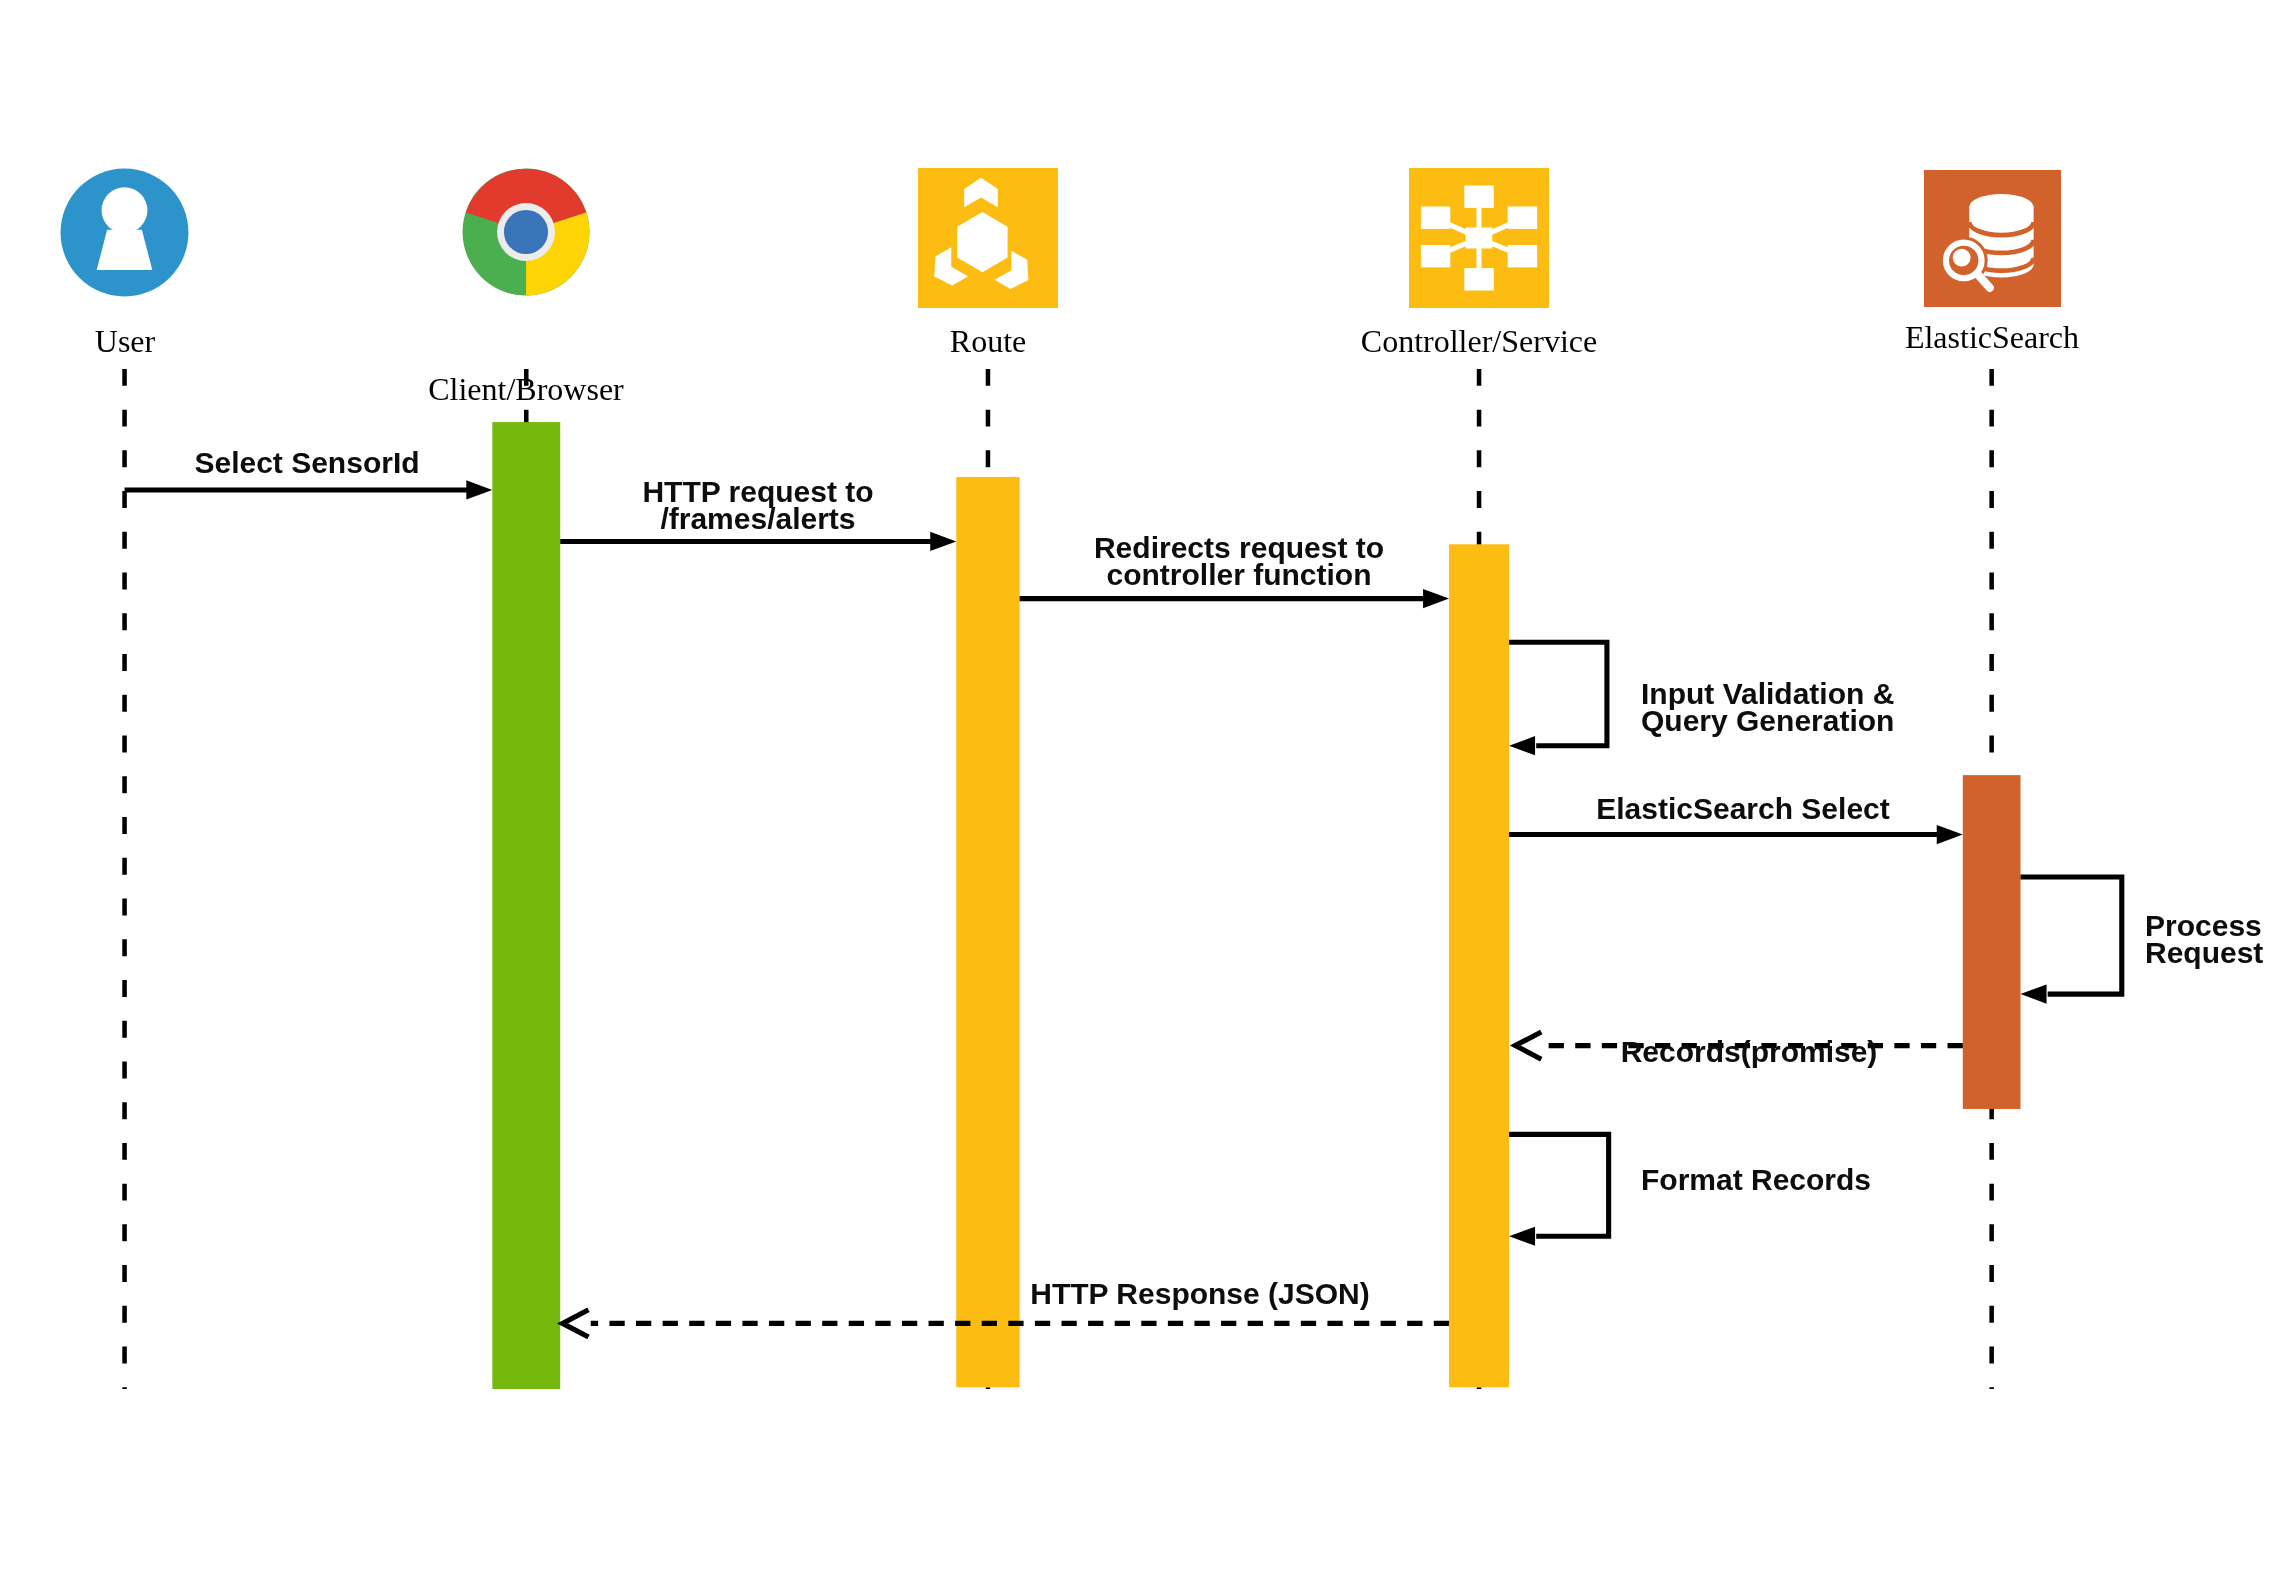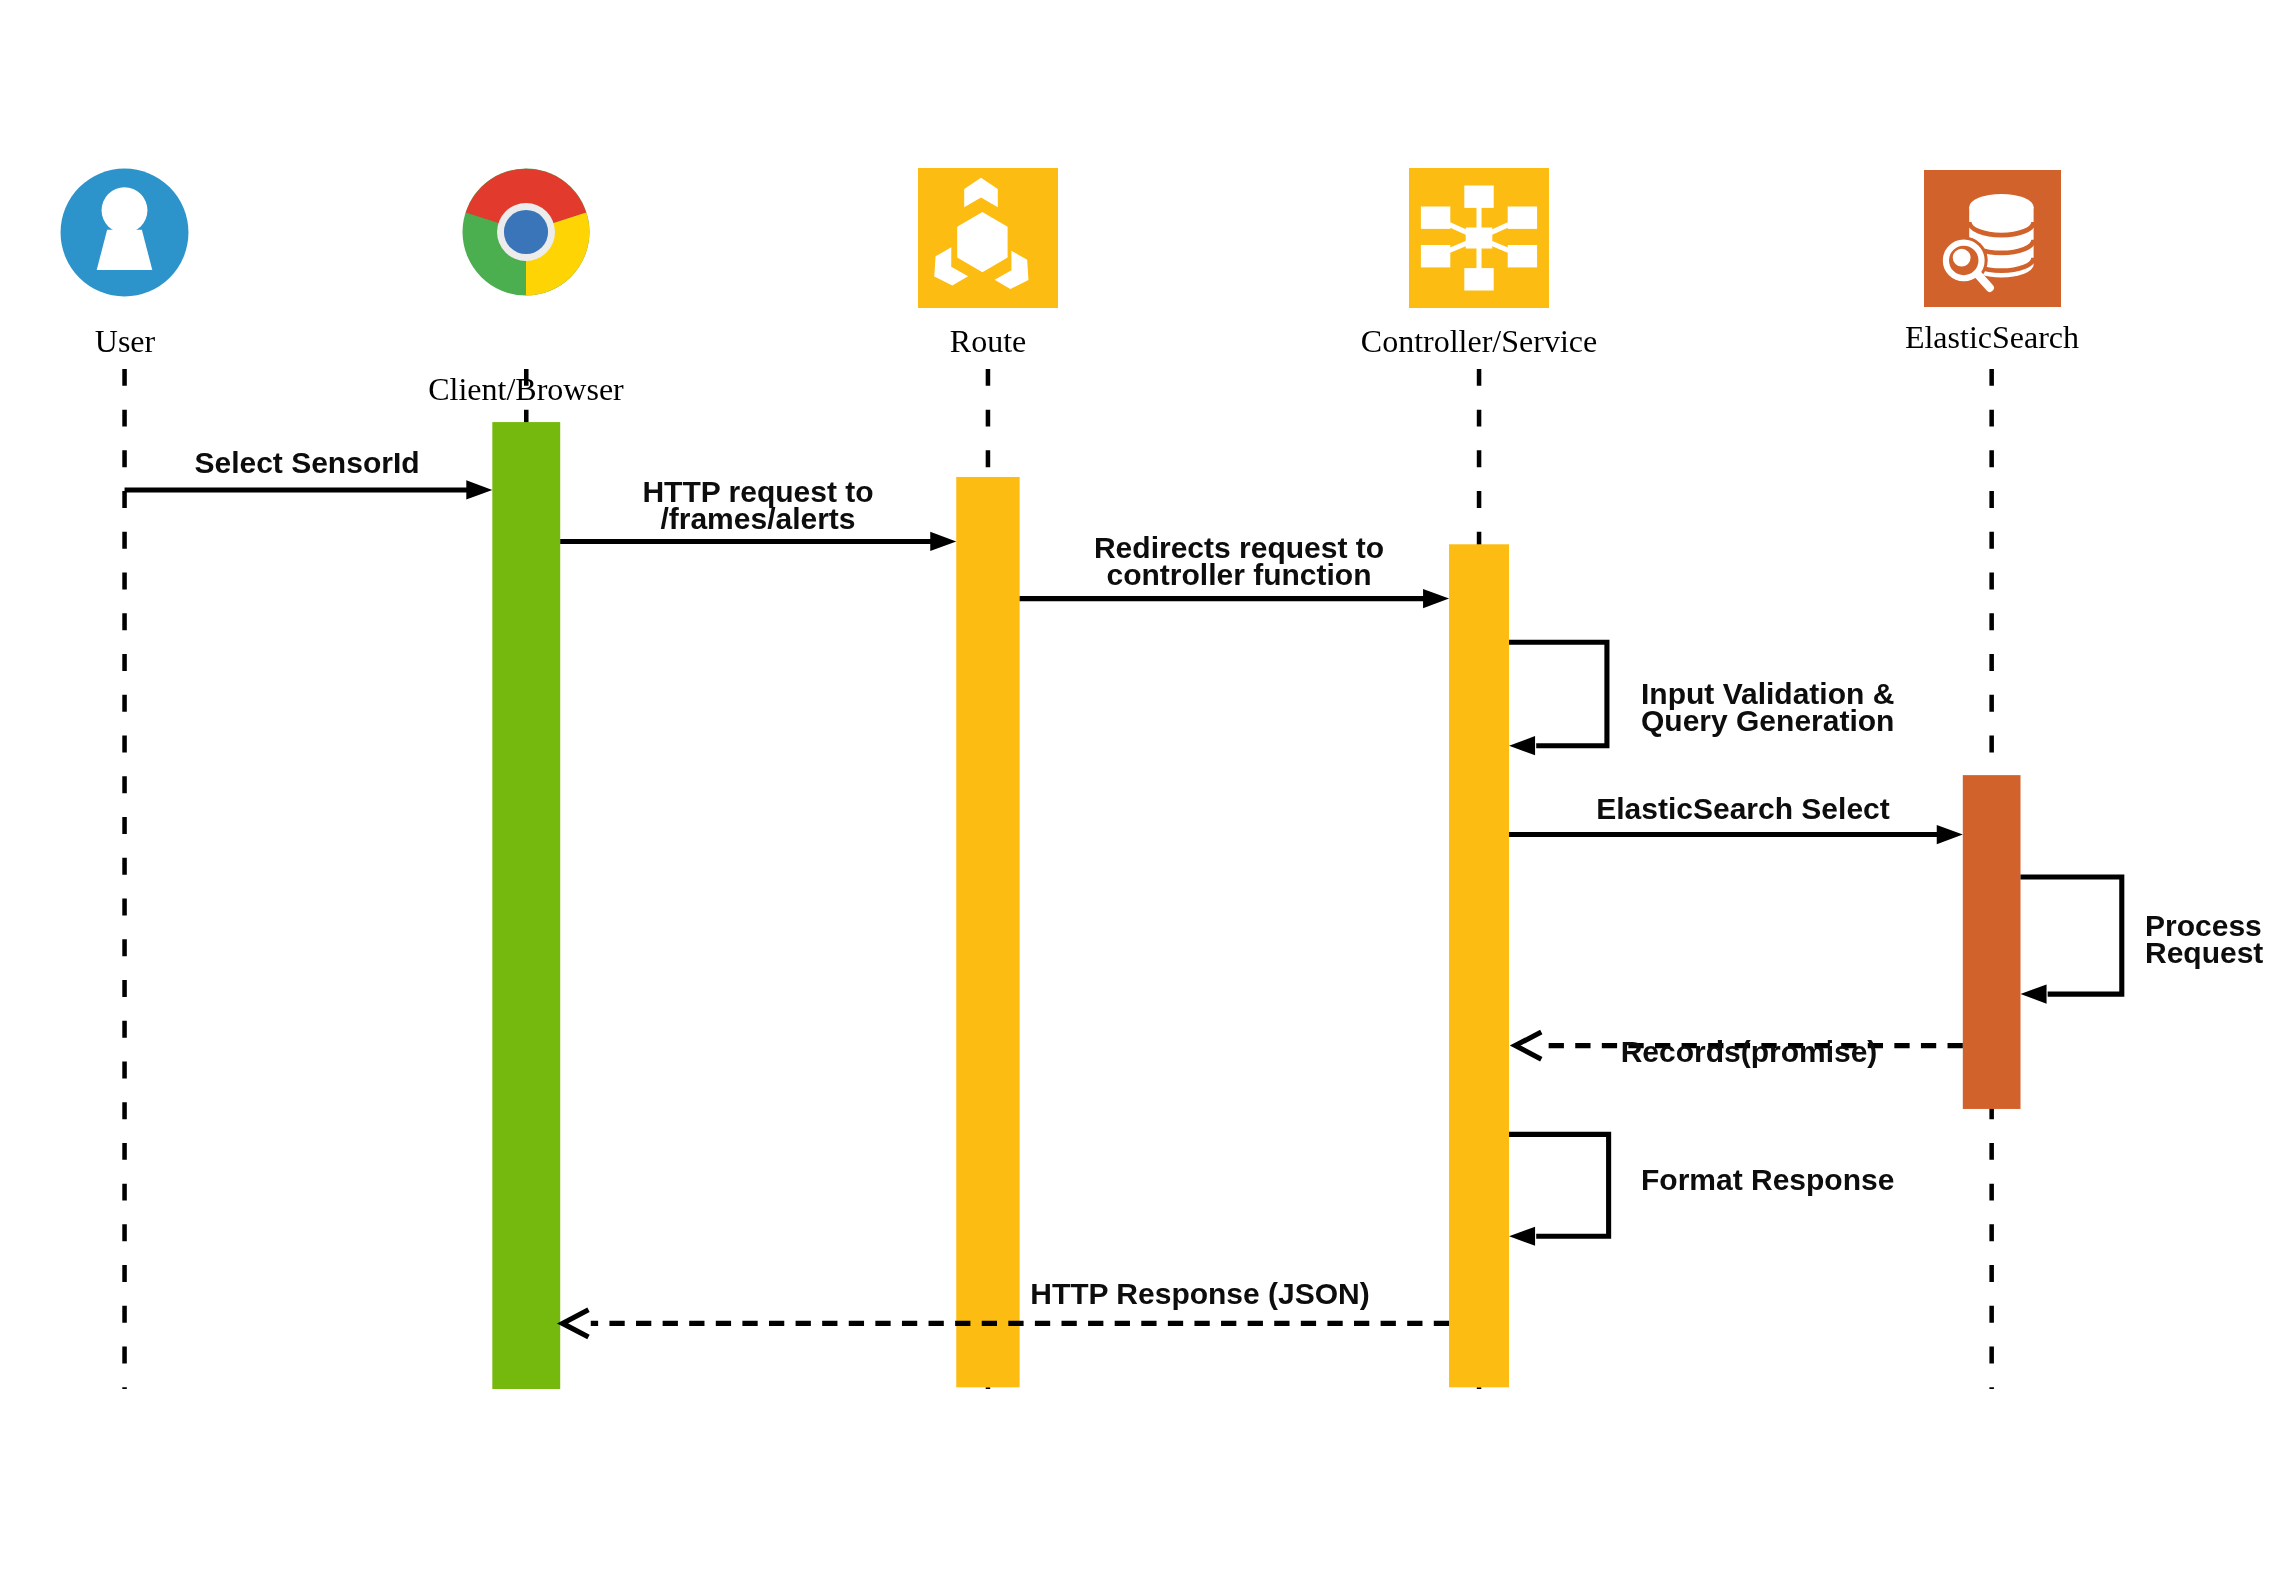--- a/index.html
+++ b/index.html
@@ -174,17 +174,17 @@
   <div class="msg center" style="left:758px;top:478px;">HTTP request to
 /frames/alerts</div>
   <div class="msg center" style="left:1239px;top:534px;">Redirects request to
 controller function</div>
   <div class="msg" style="left:1641px;top:680px;">Input Validation &amp;
 Query Generation</div>
   <div class="msg center" style="left:1743px;top:795px;">ElasticSearch Select</div>
   <div class="msg" style="left:2145px;top:912px;">Process
 Request</div>
   <div class="msg center" style="left:1749px;top:1006px;margin-top:32px;">Records(promise)</div>
-  <div class="msg" style="left:1641px;top:1166px;">Format Response</div>
+  <div class="msg" style="left:1641px;top:1166px;">Format Records</div>
   <div class="msg center" style="left:1200px;top:1280px;">HTTP Response (JSON)</div>
 
 </div>
 
 
 </body></html>

